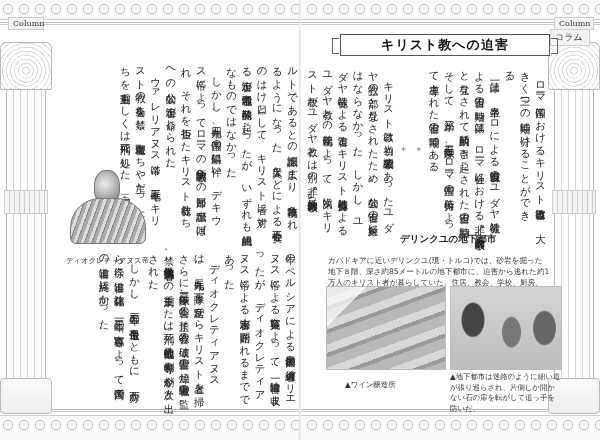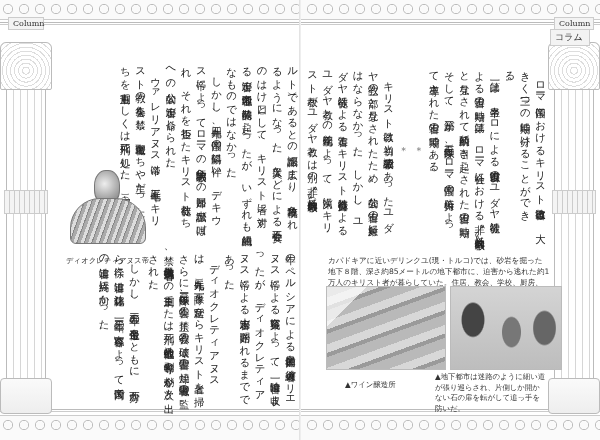--- a/index.html
+++ b/index.html
@@ -75,21 +75,21 @@
       repeating-linear-gradient(160deg, #b9b9b9 0 10px, #d8d8d8 10px 18px, #9a9a9a 18px 22px),
       #aaa; }
   .photo.tunnel { left: 450px; top: 286px; width: 112px; height: 84px;
     background:
       radial-gradient(ellipse 12px 18px at 20% 40%, #444 0 90%, transparent 100%),
       radial-gradient(ellipse 10px 16px at 55% 55%, #777 0 90%, transparent 100%),
       radial-gradient(ellipse 12px 18px at 85% 50%, #666 0 90%, transparent 100%),
       linear-gradient(#d4d4d4, #bdbdbd); }
   .caption { position: absolute; font-family: "DejaVu Sans", sans-serif; font-size: 7.4px; line-height: 10.5px; color: #333; }
   .caption.wine { left: 345px; top: 380px; }
-  .caption.tunnel { left: 435px; top: 372px; width: 112px; }
+  .caption.tunnel { left: 450px; top: 372px; width: 112px; }
 
   
   .bust { position: absolute; left: 70px; top: 170px; width: 76px; height: 78px; }
   .bust .head { position: absolute; left: 24px; top: 0; width: 26px; height: 34px; border-radius: 45% 45% 40% 40%;
     background: radial-gradient(circle at 40% 40%, #eee, #999 70%, #777); border: 1px solid #777; }
   .bust .drape { position: absolute; left: 0; top: 28px; width: 76px; height: 46px; border-radius: 30px 30px 6px 6px;
     background: repeating-linear-gradient(110deg, #aaa 0 3px, #ddd 3px 6px, #888 6px 7px); border: 1px solid #777; }
   .bust-caption { position: absolute; left: 66px; top: 256px; font-family: "DejaVu Sans", sans-serif; font-size: 7.4px; color: #333; text-align: right; }
 </style>
 </head>
@@ -133,28 +133,32 @@
   <div class="bust-caption">ディオクレティアヌス帝</div>
 
   <div class="vtext left-lower">
     <p>年のペルシアによる皇帝捕囚と後継者ガリエヌス帝による寛容策によって、一時迫害は収まったが、ディオクレティアヌス帝による大迫害が開始されるまでであった。</p>
     <p class="indent">ディオクレティアヌスは、二九九年に軍隊と宮廷からキリスト者を一掃。さらに三〇三年以降、集会の禁止、教会の破壊、聖書の焼却、聖職者の監禁、異教儀式拒否者への重刑または死刑、社会的地位の剥奪等の勅令が次々と出された。</p>
   </div>
   <div class="vtext left-lower-2">
     <p class="indent">しかし、三〇五年の皇帝退位とともに、西方から徐々に迫害は沈静化し、三一三年の「寛容令」によって帝国内での迫害は終焉に向かった。</p>
   </div>
 
+  <div class="title-box">
+    <span class="title-text">キリスト教への迫害</span>
+  </div>
 
   <div class="vtext right-text">
     <p class="indent">ローマ帝国におけるキリスト教迫害は、大きく三つの時期に分けることができる。</p>
     <p class="indent">第一は、皇帝ネロによる迫害以前のユダヤ教徒による迫害の時期。第二は、ローマ社会における〝非／反社会的〟宗教と見なされて断続的に引き起こされた迫害の時期。そして、第三が、二五〇年以降、ローマ帝国の公権力によって主導された迫害の時期である。</p>
     <p class="stars">＊ ＊</p>
     <p class="indent">キリスト教は当初、公認宗教であったユダヤ教の一部と見なされたため、公的な迫害の対象にはならなかった。しかし、ユダヤ教徒による迫害とキリスト教徒自身によるユダヤ教との差別化によって、次第にキリスト教がユダヤ教とは別の〝非／反社会的〟宗教（カ</p>
   </div>
 
+  <div class="sidebar-heading">デリンクユの地下都市</div>
   <div class="sidebar-body">カパドキアに近いデリンクユ(現・トルコ)では、砂岩を掘った地下８階、深さ約85メートルの地下都市に、迫害から逃れた約1万人のキリスト者が暮らしていた。住居、教会、学校、厨房、ワイン醸造所などがある。</div>
 
   <div class="photo wine"></div>
   <div class="photo tunnel"></div>
   <div class="caption wine">▲ワイン醸造所</div>
   <div class="caption tunnel">▲地下都市は迷路のように細い道が張り巡らされ、片側しか開かない石の扉を転がして追っ手を防いだ。</div>
 
 </div>
 
 </body></html>

